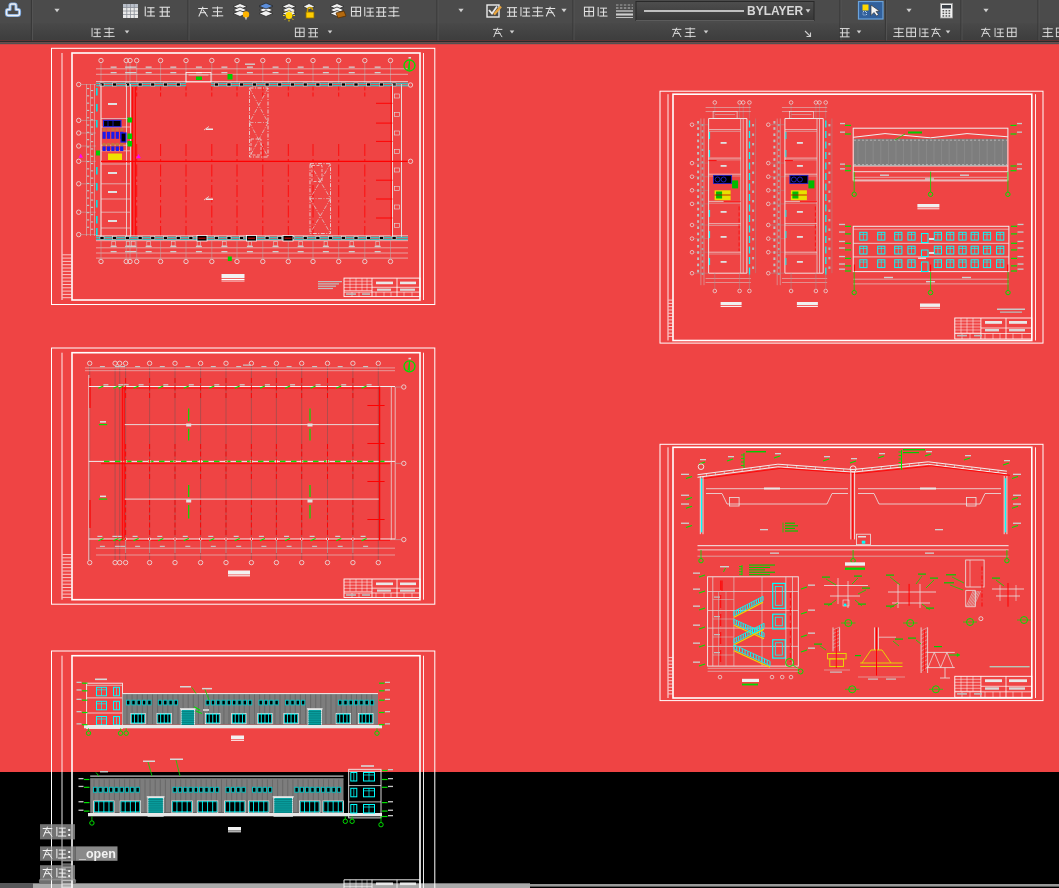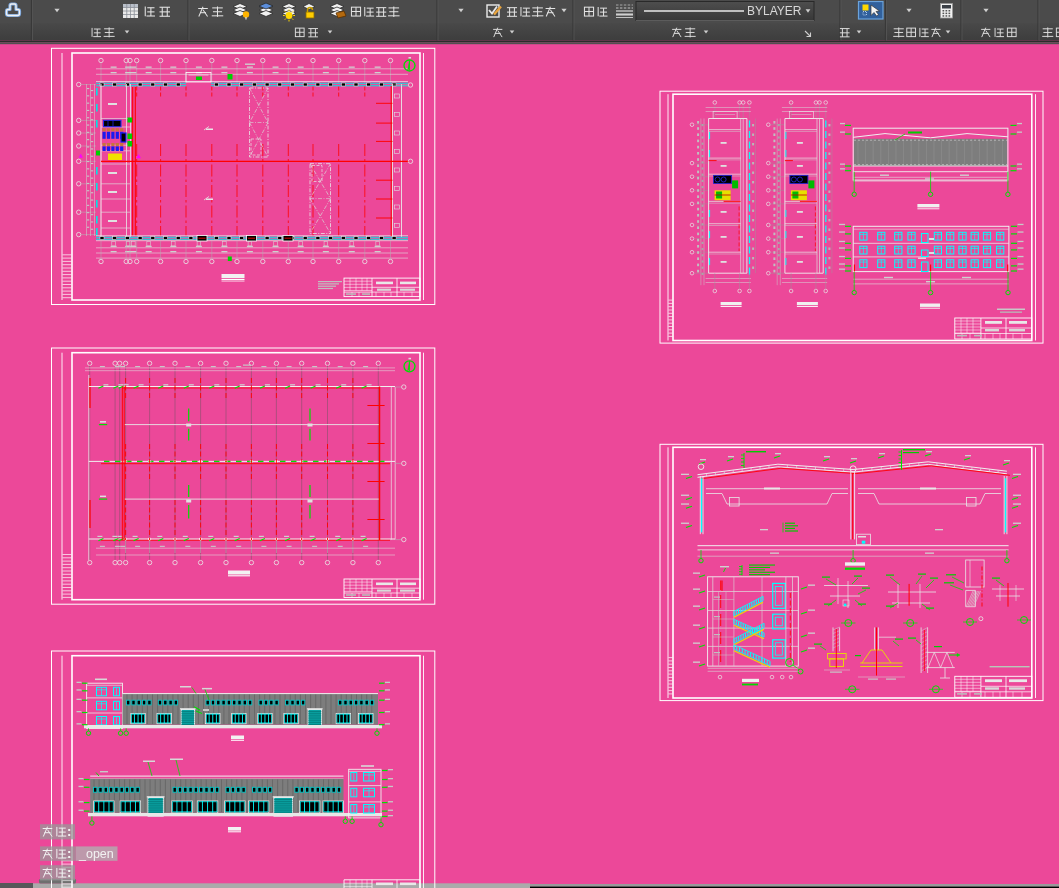--- a/index.html
+++ b/index.html
@@ -1,16 +1,16 @@
 <!DOCTYPE html>
 <html><head><meta charset="utf-8">
 <style>
 html,body{margin:0;padding:0;background:#000;width:1059px;height:888px;overflow:hidden;
 font-family:"Liberation Sans",sans-serif;}
-#wrap{position:relative;width:1059px;height:884px;background:#ec4899;}
+#wrap{position:relative;width:1059px;height:772px;background:#ef4444;font-weight:bold;}
 svg{position:absolute;left:0;top:0;}
 </style></head><body>
 <div id="wrap">
 <svg width="1059" height="888" viewBox="0 0 1059 888">
 
 <rect x="0" y="0" width="1059" height="23" fill="#4b4b4b"></rect>
       <linearGradient id="g2" x1="0" y1="0" x2="0" y2="1">
         <stop offset="0" stop-color="#494949"></stop>
         <stop offset="1" stop-color="#3d3d3d"></stop>
       </linearGradient>

